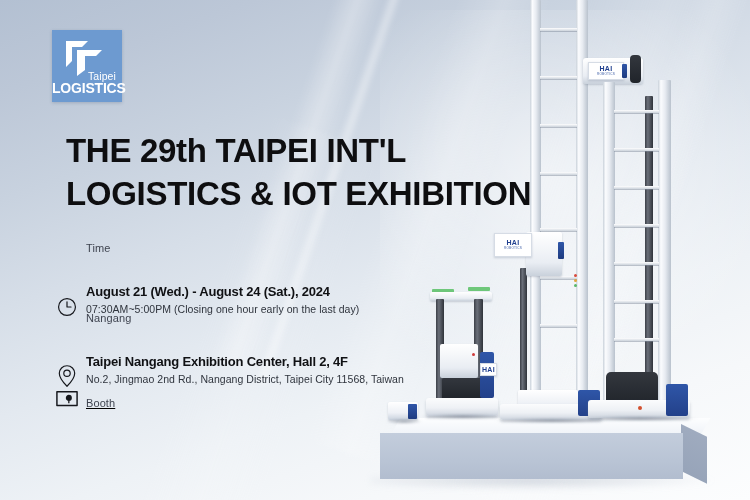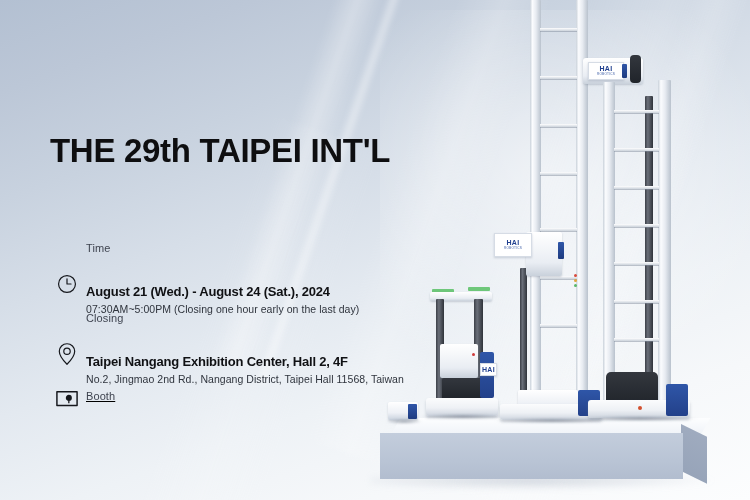--- a/index.html
+++ b/index.html
@@ -90,28 +90,28 @@
     position: absolute;
     left: 50px;
     top: 108px;
     width: 540px;
     color: #0e0e10;
     font-weight: bold;
     font-size: 33px;
     line-height: 1.30;
     letter-spacing: -0.3px;
   }
-  #headline .hl-line { display: block; white-space: nowrap; }
+  #headline .hl-line { display: block; white-space: nowrap; margin-left: 16px; }
 
   
   .info-row {
     position: absolute;
     left: 50px;
     display: flex;
-    align-items: center;
+    align-items: flex-end;
   }
   #row-time     { top: 242px; }
   #row-location { top: 312px; }
   #row-booth    { top: 382px; text-decoration: underline; }
 
   .info-icon {
     width: 34px;
     min-width: 34px;
     padding-top: 8px;
     display: flex;
@@ -273,23 +273,33 @@
 <div id="poster">
 
   <div class="glow"></div>
   <div class="streak s1"></div>
   <div class="streak s2"></div>
   <div class="streak s3"></div>
   <div class="streak s4"></div>
   <div class="streak s5"></div>
   <div class="streak s6"></div>
 
+  <div id="logo-badge">
+    <svg class="mark" viewBox="0 0 48 40">
+      <path d="M4 5 H26 L20 11 H10 V25 L4 31 Z" fill="#ffffff"></path>
+      <path d="M15 14 H40 L34 20 H23 V34 L15 40 Z" fill="#ffffff"></path>
+      <path d="M26 5 L20 11 L20 11 Z" fill="#e7eef8"></path>
+    </svg>
+    <div class="lg-taipei">Taipei</div>
+    <div class="lg-logistics">LOGISTICS</div>
+  </div>
 
   <h1 id="headline">
     <span class="hl-line">THE 29th TAIPEI INT'L</span>
+    <span class="hl-line">LOGISTICS &amp; IOT EXHIBITION</span>
   </h1>
 
   <div class="info-row" id="row-time">
     <div class="info-icon">
       <svg width="22" height="22" viewBox="0 0 24 24" fill="none" stroke="#15171c" stroke-width="1.3">
         <circle cx="12" cy="12" r="9.2"></circle>
         <path d="M12 6.4 V12 H16.4" stroke-linecap="round" stroke-linejoin="round"></path>
       </svg>
     </div>
     <div class="info-body">
@@ -300,23 +310,23 @@
   </div>
 
   <div class="info-row" id="row-location">
     <div class="info-icon">
       <svg width="22" height="24" viewBox="0 0 24 26" fill="none" stroke="#15171c" stroke-width="1.3">
         <path d="M12 1.8 C7.3 1.8 3.6 5.5 3.6 10.1 C3.6 16 12 24.2 12 24.2 C12 24.2 20.4 16 20.4 10.1 C20.4 5.5 16.7 1.8 12 1.8 Z" stroke-linejoin="round"></path>
         <circle cx="12" cy="10" r="3.5"></circle>
       </svg>
     </div>
     <div class="info-body">
-      <div class="info-label">Closing</div>
+      <div class="info-label">Nangang</div>
       <div class="info-main">Taipei Nangang Exhibition Center, Hall 2, 4F</div>
-      <div class="info-sub">No.2, Jingmao 2nd Rd., Nangang District, Taipei Hall 11568, Taiwan</div>
+      <div class="info-sub">No.2, Jingmao 2nd Rd., Nangang District, Taipei City 11568, Taiwan</div>
     </div>
   </div>
 
   <div class="info-row" id="row-booth">
     <div class="info-icon">
       <svg width="24" height="22" viewBox="0 0 26 24" fill="none" stroke="#15171c" stroke-width="1.6">
         <path d="M2 2 H24 V17 H2 Z" stroke-linejoin="round"></path>
         <path d="M17.6 8.6 a2.6 2.6 0 1 1 -5.2 0 a2.6 2.6 0 0 1 5.2 0 Z M15 11.2 L15 14.4" fill="#15171c" stroke-width="1.4"></path>
       </svg>
     </div>

